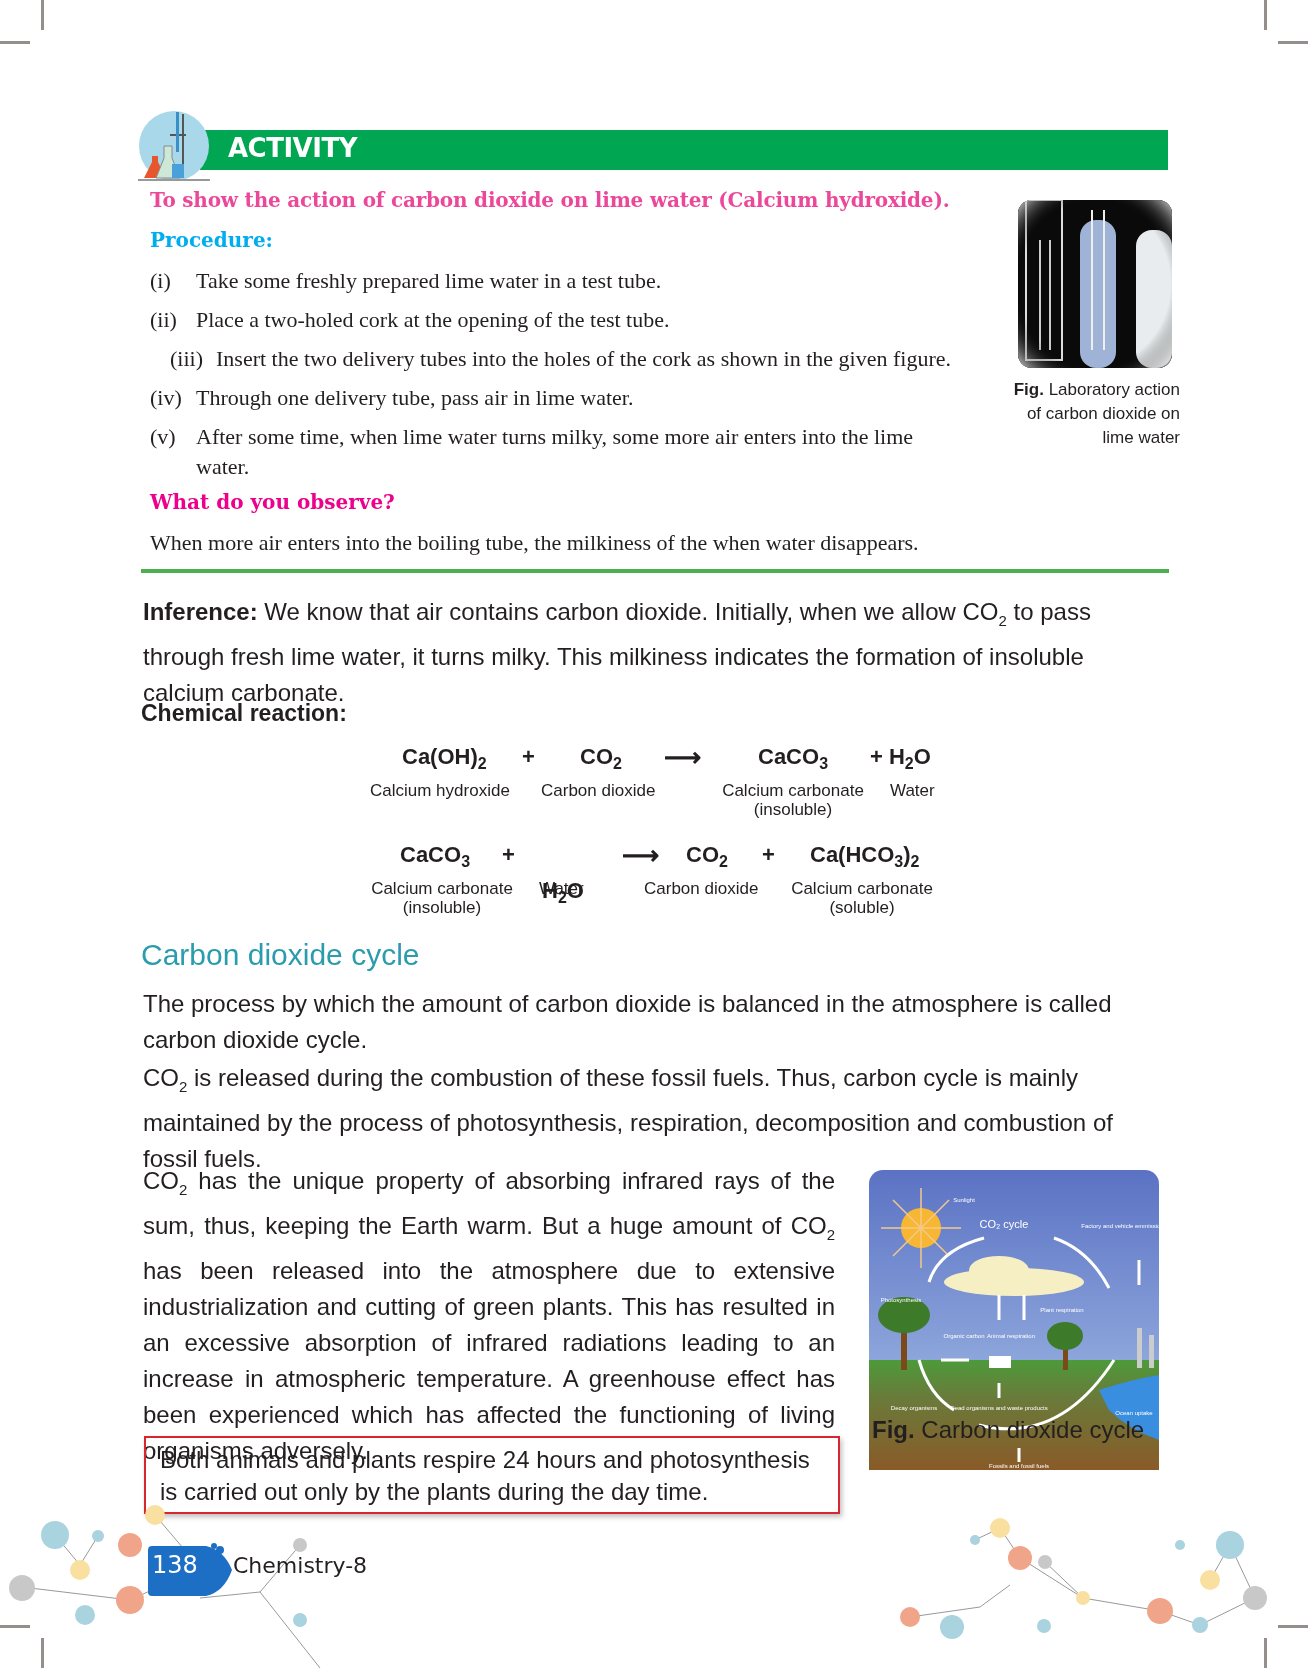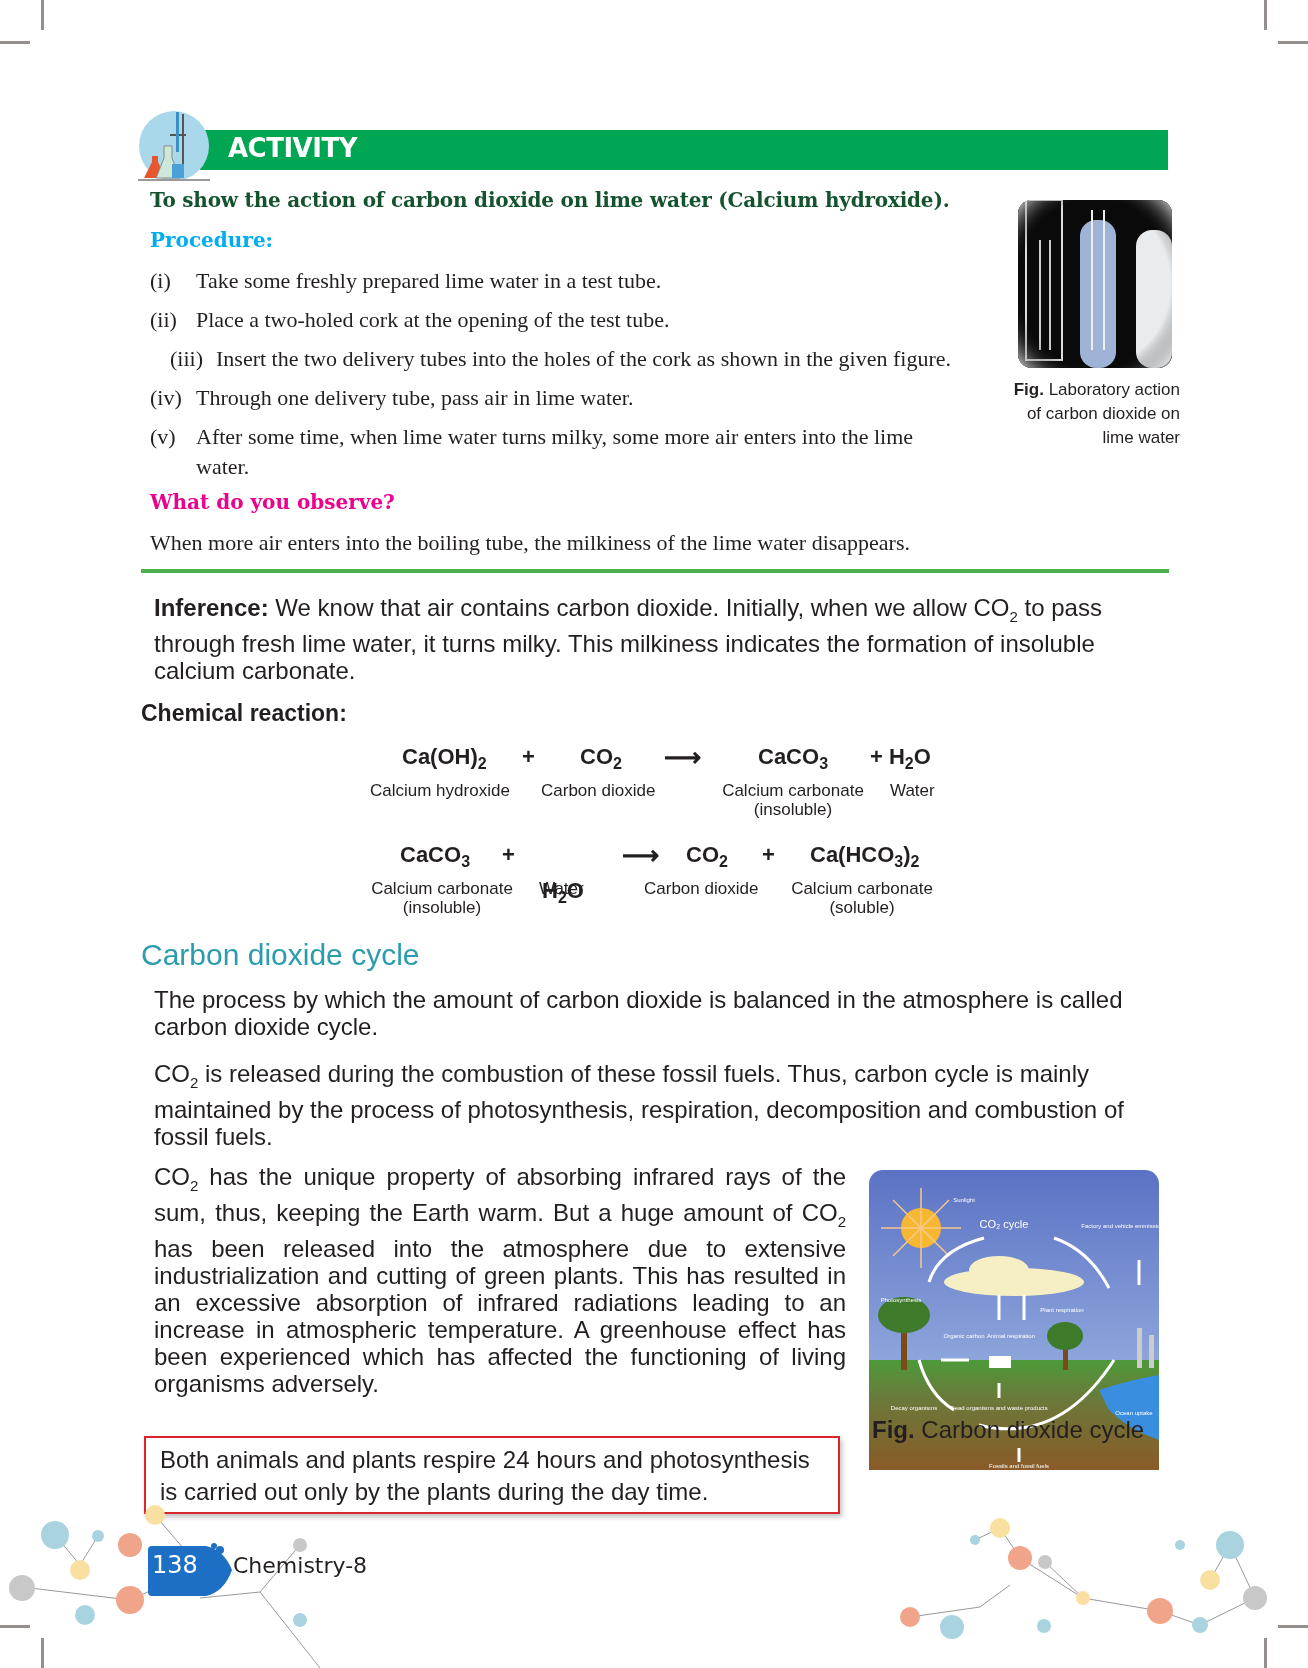--- a/index.html
+++ b/index.html
@@ -7,33 +7,33 @@
   body { position:relative; font-family:"Liberation Sans", sans-serif; color:#231f20; }
   .abs { position:absolute; }
 
   
   .crop { position:absolute; background:#948e8c; }
 
   
   #activity-bar { left:200px; top:130px; width:968px; height:40px; background:#00a651; }
   #activity-title { left:228px; top:133px; font-family:"DejaVu Sans", sans-serif; font-weight:bold; font-size:26px; color:#fff; letter-spacing:-0.5px; }
   #activity-icon { left:136px; top:110px; width:76px; height:72px; }
-  #aim { left:150px; top:188px; font-size:20px; font-weight:bold; color:#14532d; font-family:"DejaVu Serif", serif; letter-spacing:-0.2px; }
+  #aim { left:150px; top:188px; font-size:20px; font-weight:bold; color:#ec4899; font-family:"DejaVu Serif", serif; letter-spacing:-0.2px; }
   #procedure-label { left:150px; top:228px; font-size:20px; font-weight:bold; color:#00aeef; font-family:"DejaVu Serif", serif; }
 
   .step { position:absolute; left:150px; font-family:"Liberation Serif", serif; font-size:22px; color:#231f20; }
   .step .num { display:inline-block; width:46px; }
   #observe-label { left:150px; top:490px; font-size:20px; font-weight:bold; color:#ec008c; font-family:"DejaVu Serif", serif; }
   #observation { left:150px; top:530px; font-family:"Liberation Serif", serif; font-size:22px; }
   #green-rule { left:141px; top:569px; width:1028px; height:4px; background:#4cb050; }
 
   #lab-photo { left:1018px; top:200px; width:154px; height:168px; border-radius:14px; overflow:hidden; background:#111; }
   #lab-caption { left:1010px; top:378px; width:170px; text-align:right; font-size:17px; line-height:24px; }
 
-  .body-text { position:absolute; left:154px; width:1028px; font-size:24px; line-height:27px; color:#231f20; }
+  .body-text { position:absolute; left:143px; width:1028px; font-size:24px; line-height:36px; color:#231f20; }
   .body-text sub { font-size:15px; }
   #inference { top:594px; }
   #chem-reaction-label { left:141px; top:700px; font-size:23px; font-weight:bold; }
 
   .eq { position:absolute; font-size:22px;font-weight:bold; }
   .eq sub { font-size:16px; }
   .eqlbl { position:absolute; font-size:17px; text-align:center; line-height:19px; }
 
   #co2-heading { left:141px; top:938px; font-size:30px; color:#2a9cad; }
   #para1 { top:986px; }
@@ -86,21 +86,21 @@
 </div>
 <div class="step" style="top:385px;">
   <span class="num">(iv)</span><span>Through one delivery tube, pass air in lime water.</span>
 </div>
 <div class="step" style="top:424px;">
   <span class="num">(v)</span><span>After some time, when lime water turns milky, some more air enters into the lime</span>
 </div>
 <div class="step" style="top:454px; left:196px;">water.</div>
 
 <div id="observe-label" class="abs">What do you observe?</div>
-<div id="observation" class="abs">When more air enters into the boiling tube, the milkiness of the lime water disappears.</div>
+<div id="observation" class="abs">When more air enters into the boiling tube, the milkiness of the when water disappears.</div>
 <div id="green-rule" class="abs"></div>
 
 <div id="lab-photo" class="abs">
   <svg width="154" height="168" viewBox="0 0 154 168">
     <defs>
       <radialGradient id="vign" cx="50%" cy="50%" r="70%">
         <stop offset="70%" stop-color="#000" stop-opacity="0"></stop>
         <stop offset="100%" stop-color="#fff" stop-opacity="0.8"></stop>
       </radialGradient>
     </defs>

